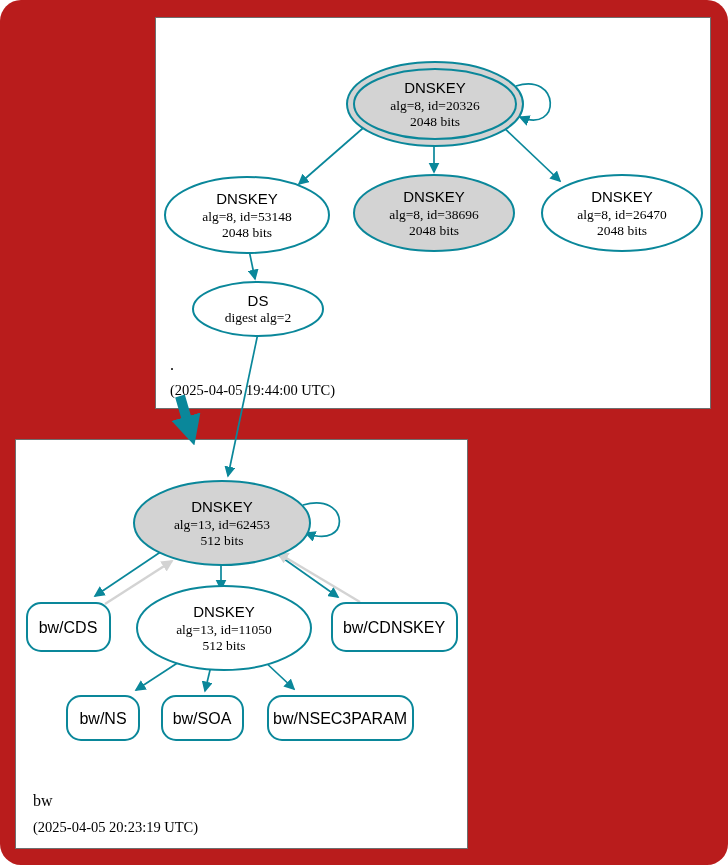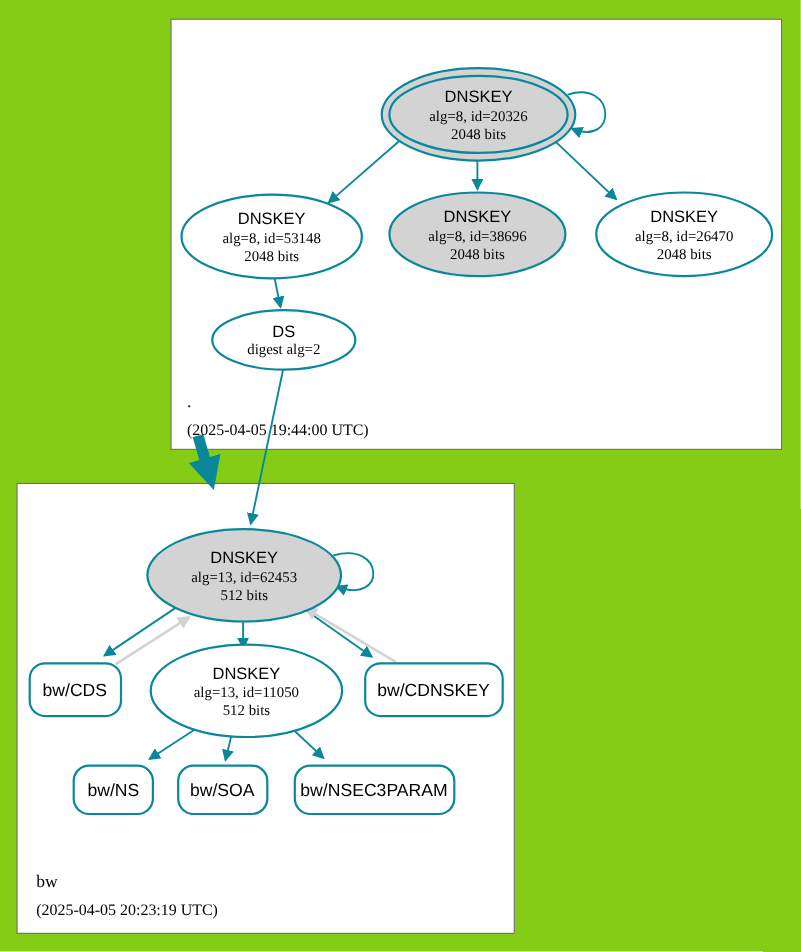--- a/index.html
+++ b/index.html
@@ -1,16 +1,16 @@
 <!DOCTYPE html>
 <html><head>
 <meta charset="utf-8">
 <style>
   html, body { margin: 0; padding: 0; background: #ffffff; }
-  .canvas { position: relative; width: 728px; height: 865px; background: #84cc16; }
+  .canvas { position: relative; width: 728px; height: 865px; background: #b91c1c; border-radius: 21px; }
 
   .cluster     { fill: #ffffff; stroke: #6e6e6e; stroke-width: 1; }
   .edge        { stroke: #0a879a; stroke-width: 1.7; fill: none; }
   .edge-thick  { stroke: #0a879a; stroke-width: 10; fill: none; }
   .edge-gray   { stroke: #d3d3d3; stroke-width: 2.4; fill: none; }
   .shape       { stroke: #0a879a; stroke-width: 2; }
   .fill-gray   { fill: #d3d3d3; }
   .fill-white  { fill: #ffffff; }
   .fill-none   { fill: none; }
 

